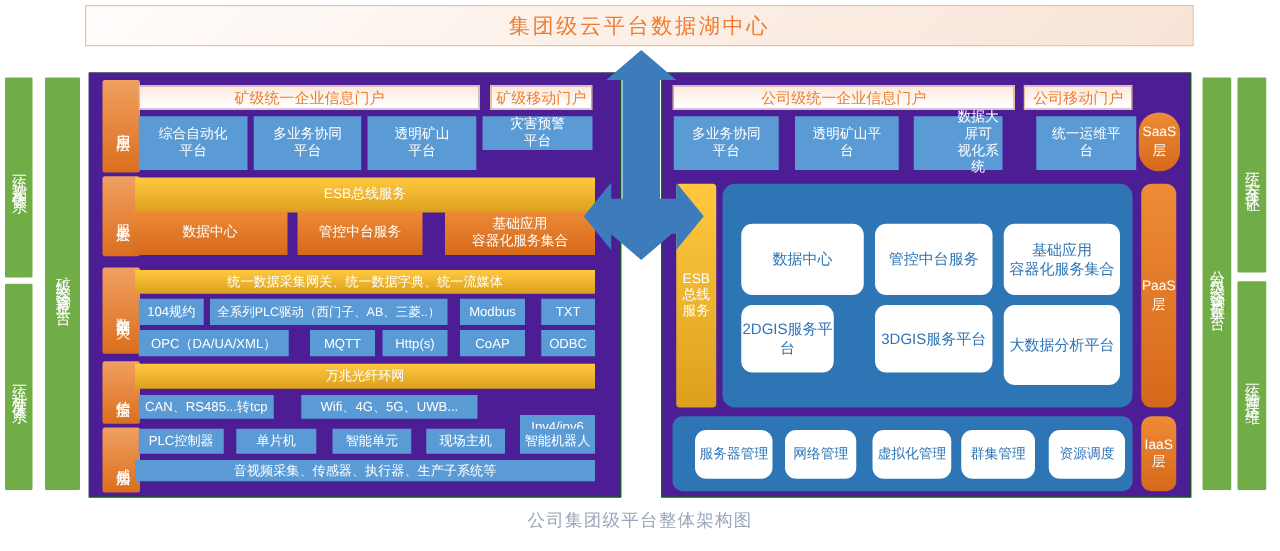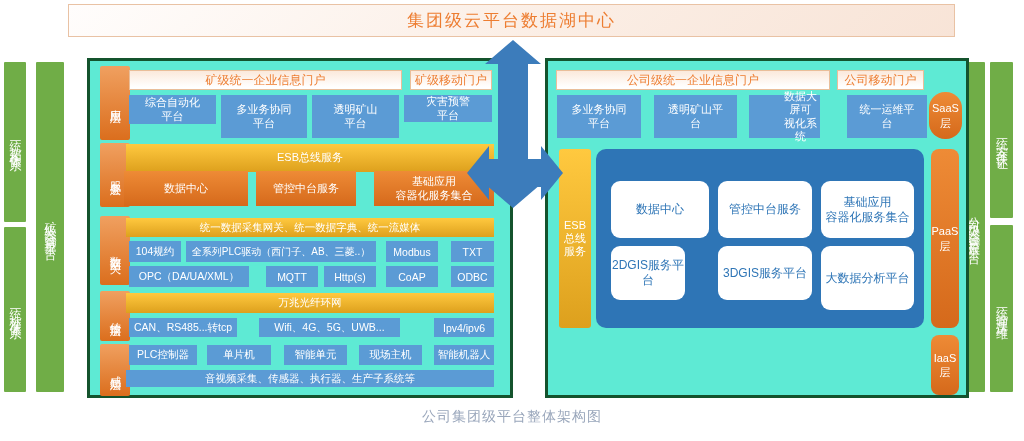--- a/index.html
+++ b/index.html
@@ -3,21 +3,21 @@
 <meta charset="utf-8">
 <style>
   html,body{margin:0;padding:0;background:#ffffff;}
   #canvas{
     position:relative;width:1024px;height:441px;background:#ffffff;
     font-family:"Liberation Sans","DejaVu Sans",sans-serif;overflow:hidden;
   }
   .abs{position:absolute;box-sizing:border-box;}
   .flexc{display:flex;align-items:center;justify-content:center;text-align:center;white-space:pre-line;}
   .nowrap{white-space:nowrap;}
-  .panel{background:#5eead4;border:3px solid #14532d;margin-left:16px;}
+  .panel{background:#4c1d95;border:1px solid #14532d;}
   .titlebox{
     background:linear-gradient(135deg,#fffdfc 0%,#fbeee5 55%,#f8e4d7 100%);
     border:1px solid #e9c2a4;color:#ed7d31;font-size:17px;letter-spacing:2px;
   }
   .portalbox{
     background:linear-gradient(180deg,#fbe9db 0%,#ffffff 90%);
     border:1px solid #e9be9a;color:#ed7d31;font-size:12px;
   }
   .blue{background:#5b9bd5;color:#ffffff;}
   .gold{background:linear-gradient(180deg,#ffc93f 0%,#dda01d 100%);color:#ffffff;}
@@ -56,21 +56,21 @@
 
     <div class="abs flexc layerlabel vert-tight" style="left:10px;top:5px;width:30px;height:74px;">应用层</div>
     <div class="abs flexc layerlabel vert-tight" style="left:10px;top:82px;width:30px;height:64px;">服务层</div>
     <div class="abs flexc layerlabel vert-tight" style="left:10px;top:155px;width:30px;height:69px;">数据网关</div>
     <div class="abs flexc layerlabel vert-tight" style="left:10px;top:230px;width:30px;height:50px;">传输层</div>
     <div class="abs flexc layerlabel vert-tight" style="left:10px;top:283px;width:30px;height:52px;">感知层</div>
 
     <div class="abs flexc portalbox" style="left:39px;top:9px;width:273px;height:20px;">矿级统一企业信息门户</div>
     <div class="abs flexc portalbox" style="left:320px;top:9px;width:82px;height:20px;">矿级移动门户</div>
 
-    <div class="abs flexc blue fs11" style="left:39px;top:34px;width:87px;height:29px;">综合自动化
+    <div class="abs flexc blue fs11" style="left:39px;top:34px;width:87px;height:43px;">综合自动化
 平台</div>
     <div class="abs flexc blue fs11" style="left:131px;top:34px;width:86px;height:43px;">多业务协同
 平台</div>
     <div class="abs flexc blue fs11" style="left:222px;top:34px;width:87px;height:43px;">透明矿山
 平台</div>
     <div class="abs flexc blue fs11" style="left:314px;top:34px;width:88px;height:27px;">灾害预警
 平台</div>
 
     <div class="abs flexc gold fs11" style="left:36px;top:83px;width:368px;height:28px;text-align:right;">ESB总线服务</div>
     <div class="abs flexc orangebox fs11" style="left:34px;top:110px;width:124px;height:35px;">数据中心</div>
@@ -85,21 +85,21 @@
     <div class="abs flexc blue fs105 nowrap" style="left:361px;top:180px;width:43px;height:21px;">TXT</div>
     <div class="abs flexc blue fs105 nowrap" style="left:39px;top:205px;width:120px;height:21px;">OPC（DA/UA/XML）</div>
     <div class="abs flexc blue fs105 nowrap" style="left:176px;top:205px;width:52px;height:21px;">MQTT</div>
     <div class="abs flexc blue fs105 nowrap" style="left:234px;top:205px;width:52px;height:21px;">Http(s)</div>
     <div class="abs flexc blue fs105 nowrap" style="left:296px;top:205px;width:52px;height:21px;">CoAP</div>
     <div class="abs flexc blue fs105 nowrap" style="left:361px;top:205px;width:43px;height:21px;">ODBC</div>
 
     <div class="abs flexc gold fs105 nowrap" style="left:36px;top:232px;width:368px;height:20px;">万兆光纤环网</div>
     <div class="abs flexc blue fs105 nowrap" style="left:39px;top:257px;width:108px;height:19px;">CAN、RS485...转tcp</div>
     <div class="abs flexc blue fs105 nowrap" style="left:169px;top:257px;width:141px;height:19px;">Wifi、4G、5G、UWB...</div>
-    <div class="abs flexc blue fs105 nowrap" style="left:344px;top:257px;width:60px;height:19px;">Ipv4/ipv6</div>
+    <div class="abs flexc blue fs105 nowrap" style="left:344px;top:273px;width:60px;height:19px;">Ipv4/ipv6</div>
 
     <div class="abs flexc blue fs105 nowrap" style="left:39px;top:284px;width:68px;height:20px;text-align:right;">PLC控制器</div>
     <div class="abs flexc blue fs105 nowrap" style="left:117px;top:284px;width:64px;height:20px;">单片机</div>
     <div class="abs flexc blue fs105 nowrap" style="left:194px;top:284px;width:63px;height:20px;">智能单元</div>
     <div class="abs flexc blue fs105 nowrap" style="left:269px;top:284px;width:63px;height:20px;">现场主机</div>
     <div class="abs flexc blue fs105 nowrap" style="left:344px;top:284px;width:60px;height:20px;">智能机器人</div>
     <div class="abs flexc blue fs105 nowrap" style="left:36px;top:309px;width:368px;height:17px;">音视频采集、传感器、执行器、生产子系统等</div>
   </div>
 
   <div class="abs panel" style="left:529px;top:58px;width:424px;height:340px;">
@@ -129,20 +129,27 @@
       <div class="abs flexc whitebox" style="left:225px;top:32px;width:93px;height:57px;">基础应用
 容器化服务集合</div>
       <div class="abs flexc whitebox" style="left:15px;top:97px;width:74px;height:54px;">2DGIS服务平台</div>
       <div class="abs flexc whitebox" style="left:122px;top:97px;width:94px;height:54px;">3DGIS服务平台</div>
       <div class="abs flexc whitebox" style="left:225px;top:97px;width:93px;height:64px;">大数据分析平台</div>
     </div>
 
     <div class="abs flexc saas" style="left:383px;top:88px;width:28px;height:179px;">PaaS
 层</div>
 
+    <div class="abs bigblue" style="left:8px;top:274px;width:368px;height:60px;border-radius:8px;">
+      <div class="abs flexc whitebox fs11 nowrap" style="left:18px;top:11px;width:62px;height:39px;">服务器管理</div>
+      <div class="abs flexc whitebox fs11 nowrap" style="left:90px;top:11px;width:57px;height:39px;">网络管理</div>
+      <div class="abs flexc whitebox fs11 nowrap" style="left:160px;top:11px;width:63px;height:39px;">虚拟化管理</div>
+      <div class="abs flexc whitebox fs11 nowrap" style="left:231px;top:11px;width:59px;height:39px;">群集管理</div>
+      <div class="abs flexc whitebox fs11 nowrap" style="left:301px;top:11px;width:61px;height:39px;">资源调度</div>
+    </div>
 
     <div class="abs flexc saas" style="left:383px;top:274px;width:28px;height:60px;">IaaS
 层</div>
   </div>
 
   <svg class="abs" style="left:455px;top:36px;z-index:5;" width="120" height="180" viewBox="0 0 120 180">
     <polygon points="58,4 86,28 73,28 73,148 86,148 58,172 30,148 43,148 43,28 30,28" fill="#3c7cbb"></polygon>
     <polygon points="12,137 34,110 34,123 86,123 86,110 108,137 86,164 86,151 34,151 34,164" fill="#3c7cbb"></polygon>
   </svg>
 

